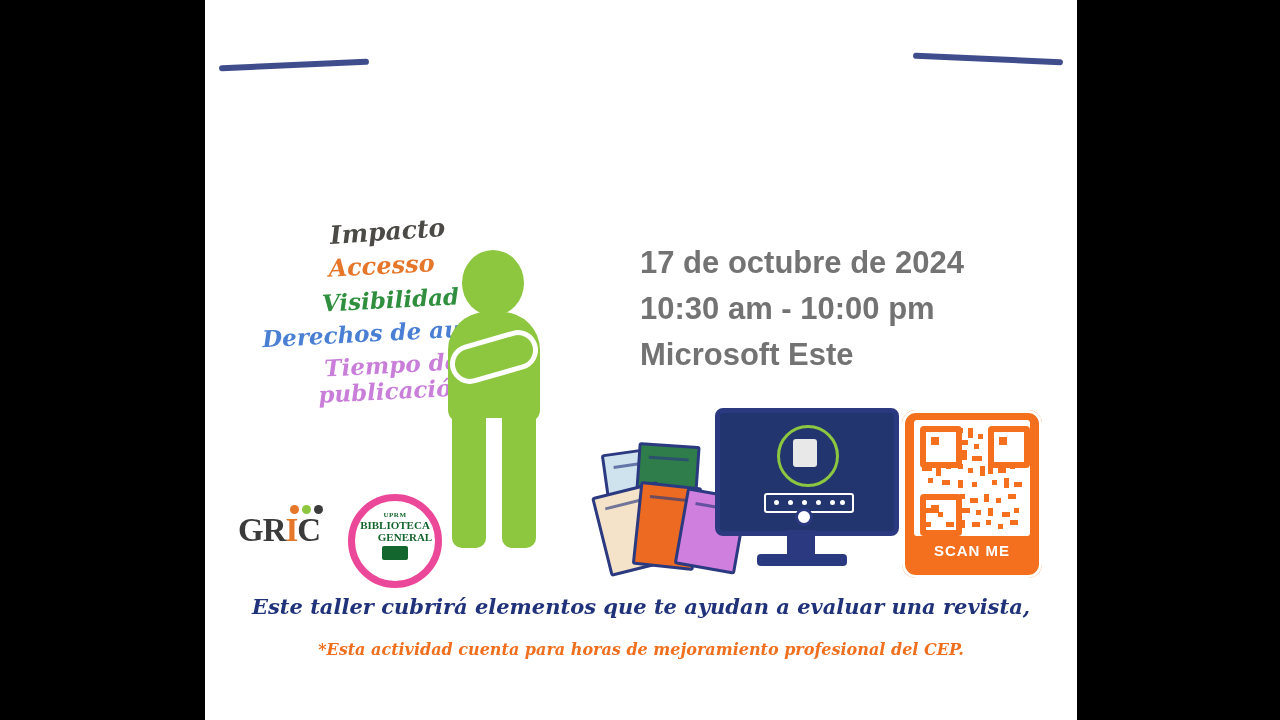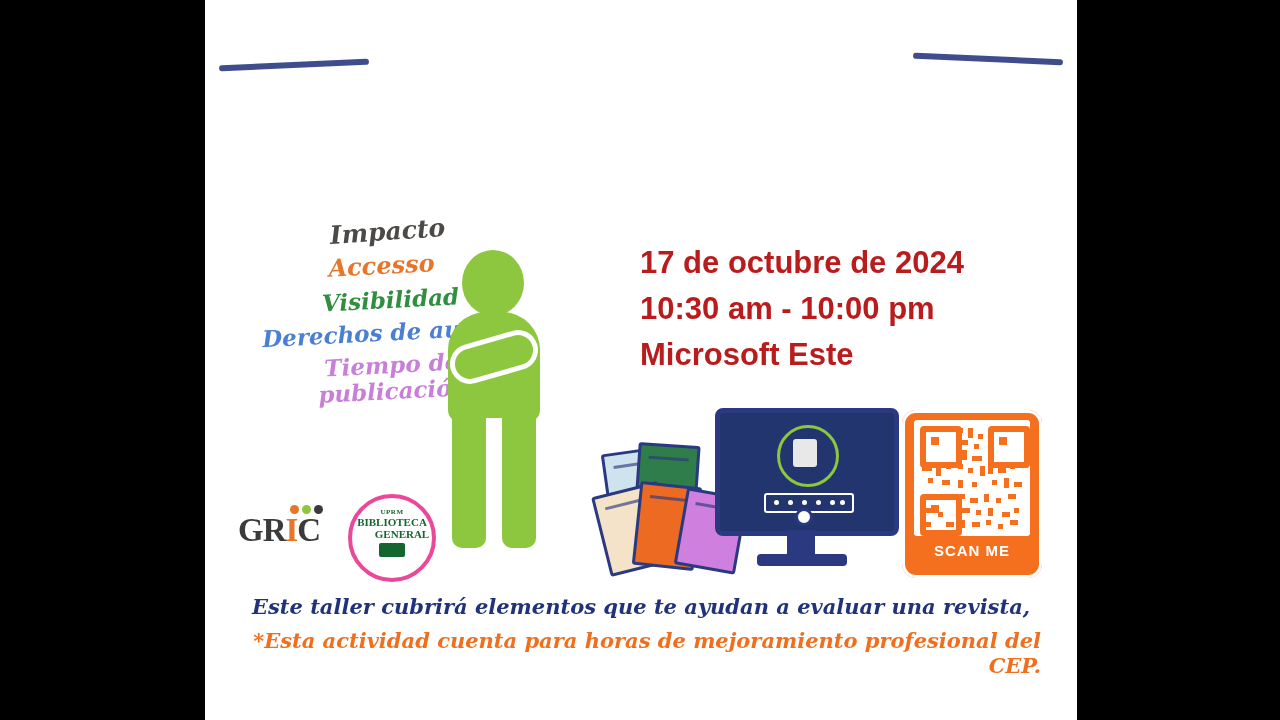--- a/index.html
+++ b/index.html
@@ -185,21 +185,21 @@
   .gric-dots i:nth-child(1) { background: #e6762a; }
   .gric-dots i:nth-child(2) { background: #8dc63f; }
   .gric-dots i:nth-child(3) { background: #3b3b3b; }
 
   .bib-logo {
     position: absolute;
     left: 118px;
     top: 0px;
     width: 80px;
     height: 80px;
-    border: 4px solid #ec4899;
+    border: 7px solid #ec4899;
     border-radius: 50%;
     background: #ffffff;
     text-align: center;
   }
   .bib-logo .uprm {
     margin-top: 10px;
     font-size: 7px;
     font-weight: bold;
     color: #14662f;
     letter-spacing: 0.5px;
@@ -228,21 +228,21 @@
   
   .info {
     position: absolute;
     left: 435px;
     top: 240px;
     width: 420px;
   }
   .info div {
     font-size: 31px;
     font-weight: bold;
-    color: #b91c1c;
+    color: #737373;
     line-height: 1.48;
   }
 
   
   .books {
     position: absolute;
     left: 395px;
     top: 440px;
     width: 150px;
     height: 140px;
@@ -413,27 +413,26 @@
   }
   .footer .l1, .footer .l2 {
     font-family: "DejaVu Serif", serif;
     font-style: italic;
     font-weight: bold;
     font-size: 21px;
     color: #20337a;
     line-height: 1.45;
   }
   .footer .l3 {
-    margin-top: 6px;
+    margin-top: 18px;
     font-family: "DejaVu Serif", serif;
     font-style: italic;
     font-weight: bold;
-    font-size: 21px;
+    font-size: 16px;
     color: #f06f1e;
-    text-align: right;
   }
 </style>
 </head>
 <body>
 
 <div class="stage">
   <div class="poster">
 
     <div class="brush left"></div>
     <div class="brush right"></div>

